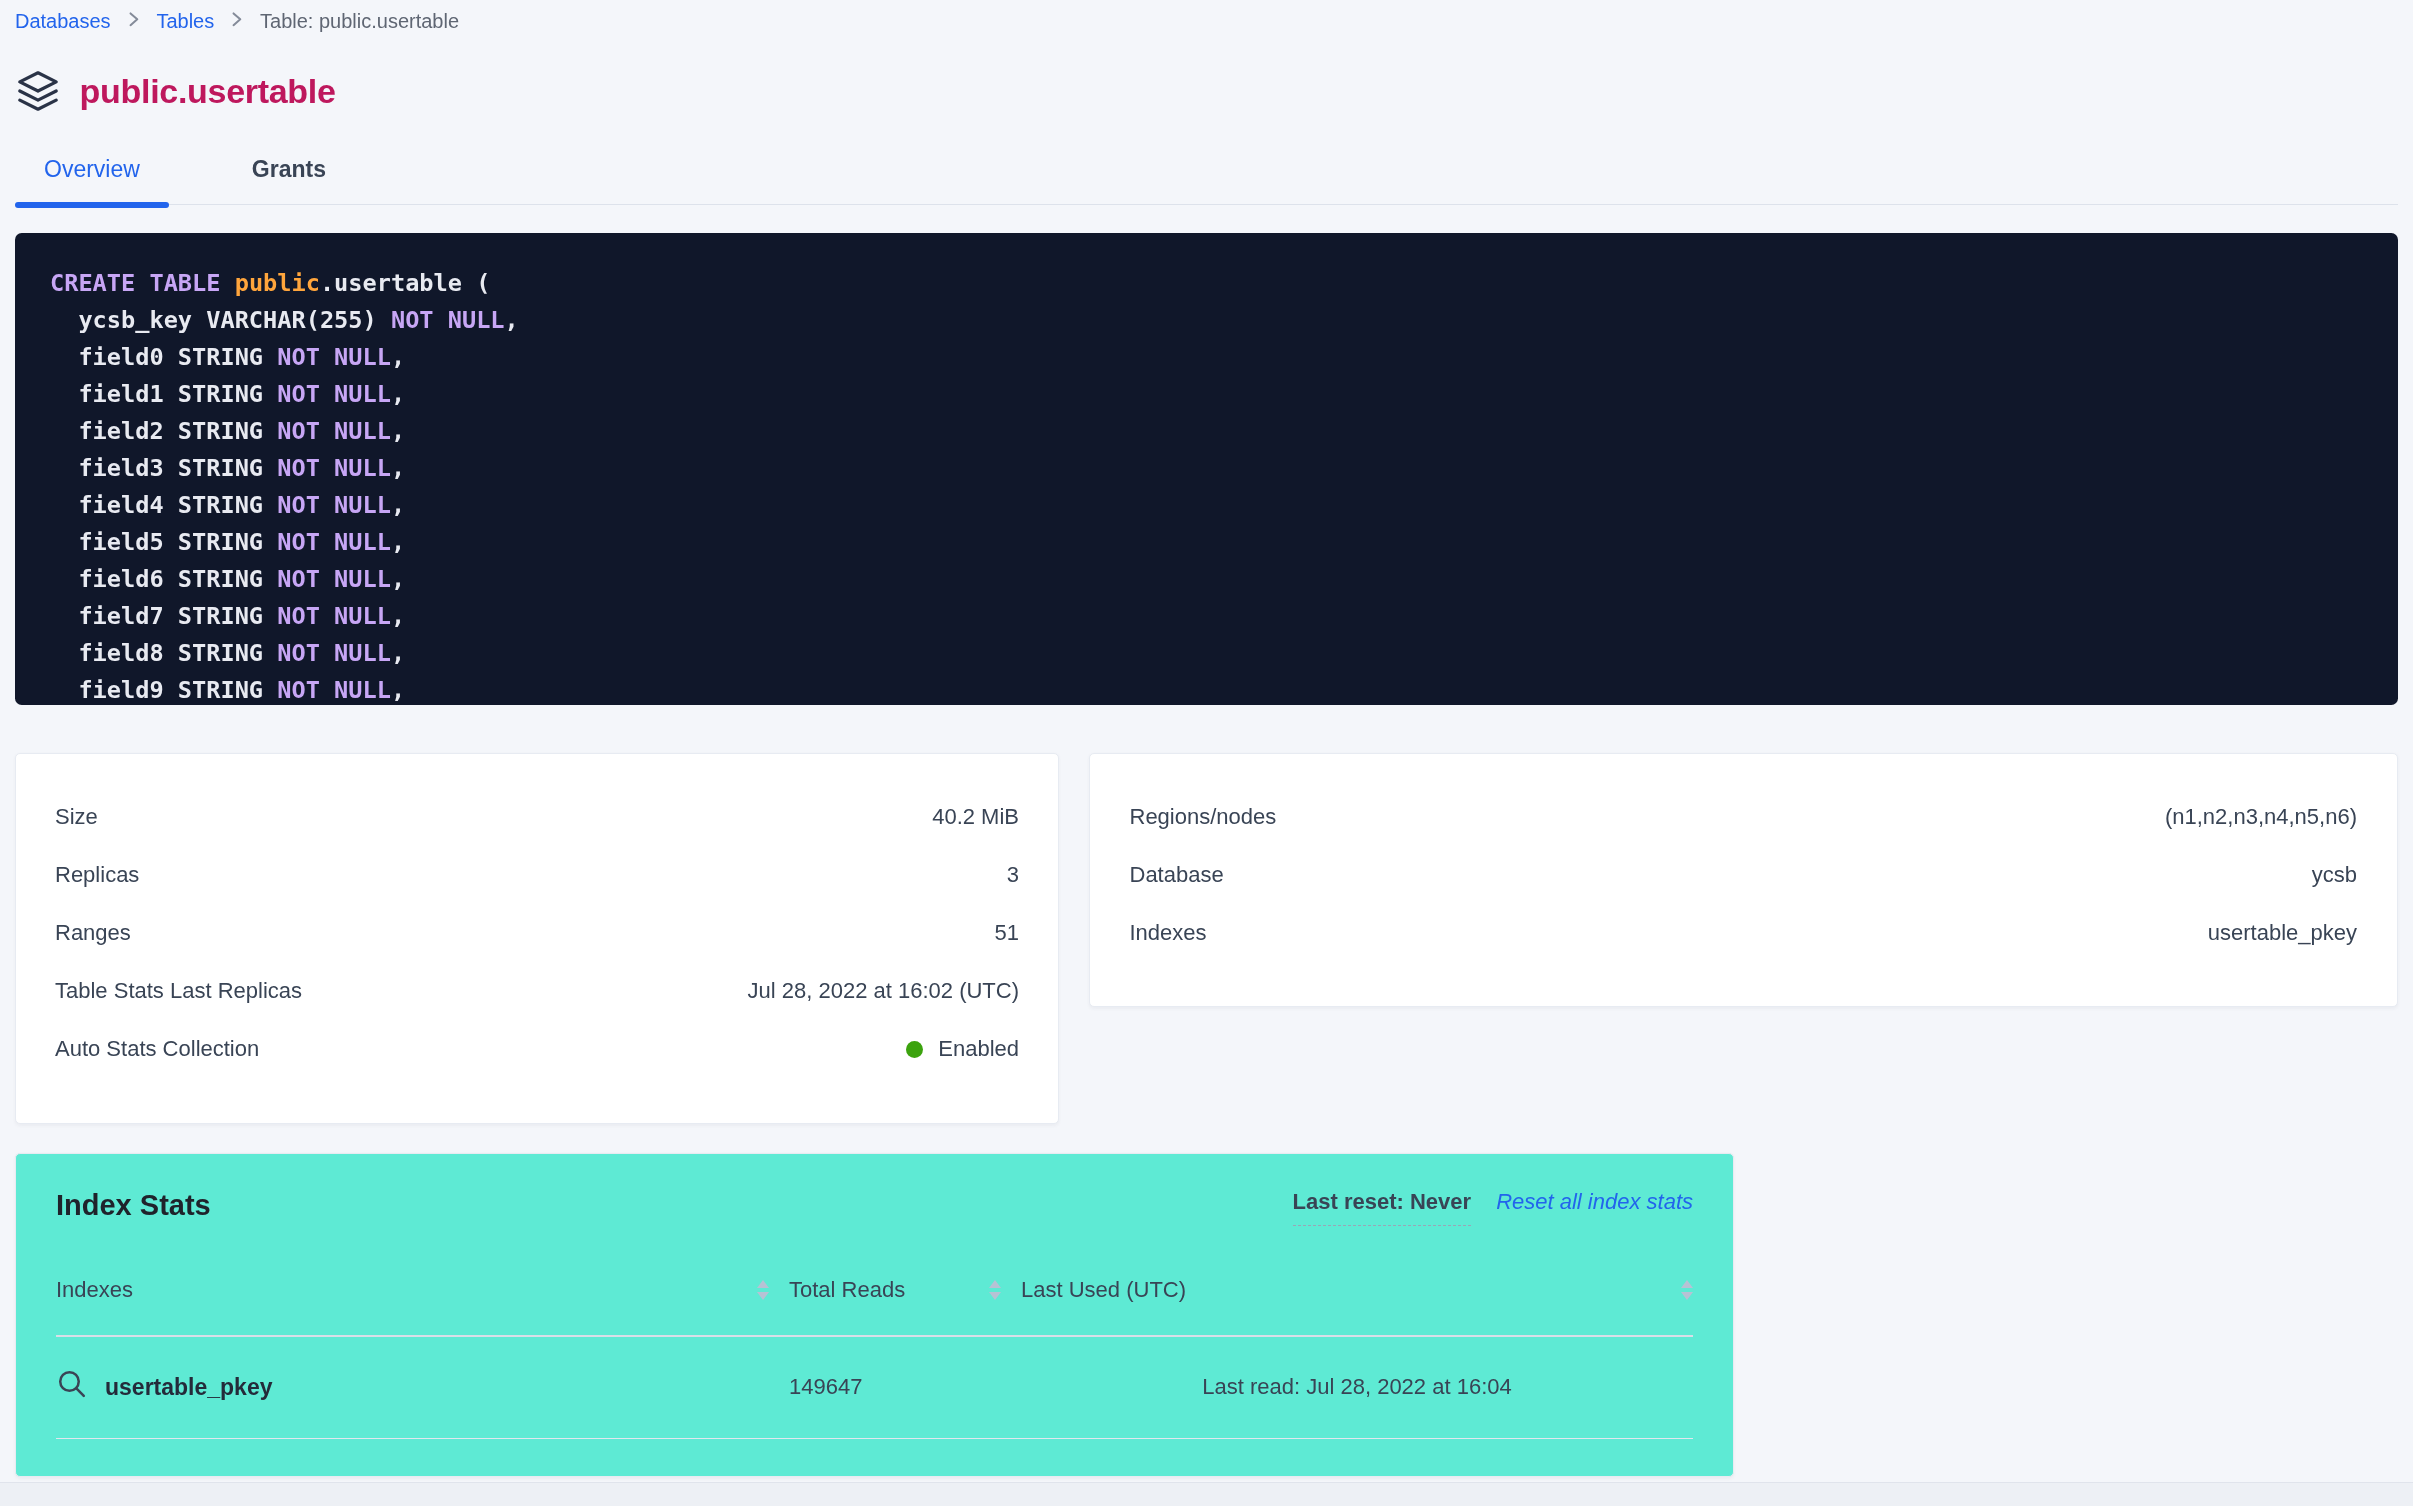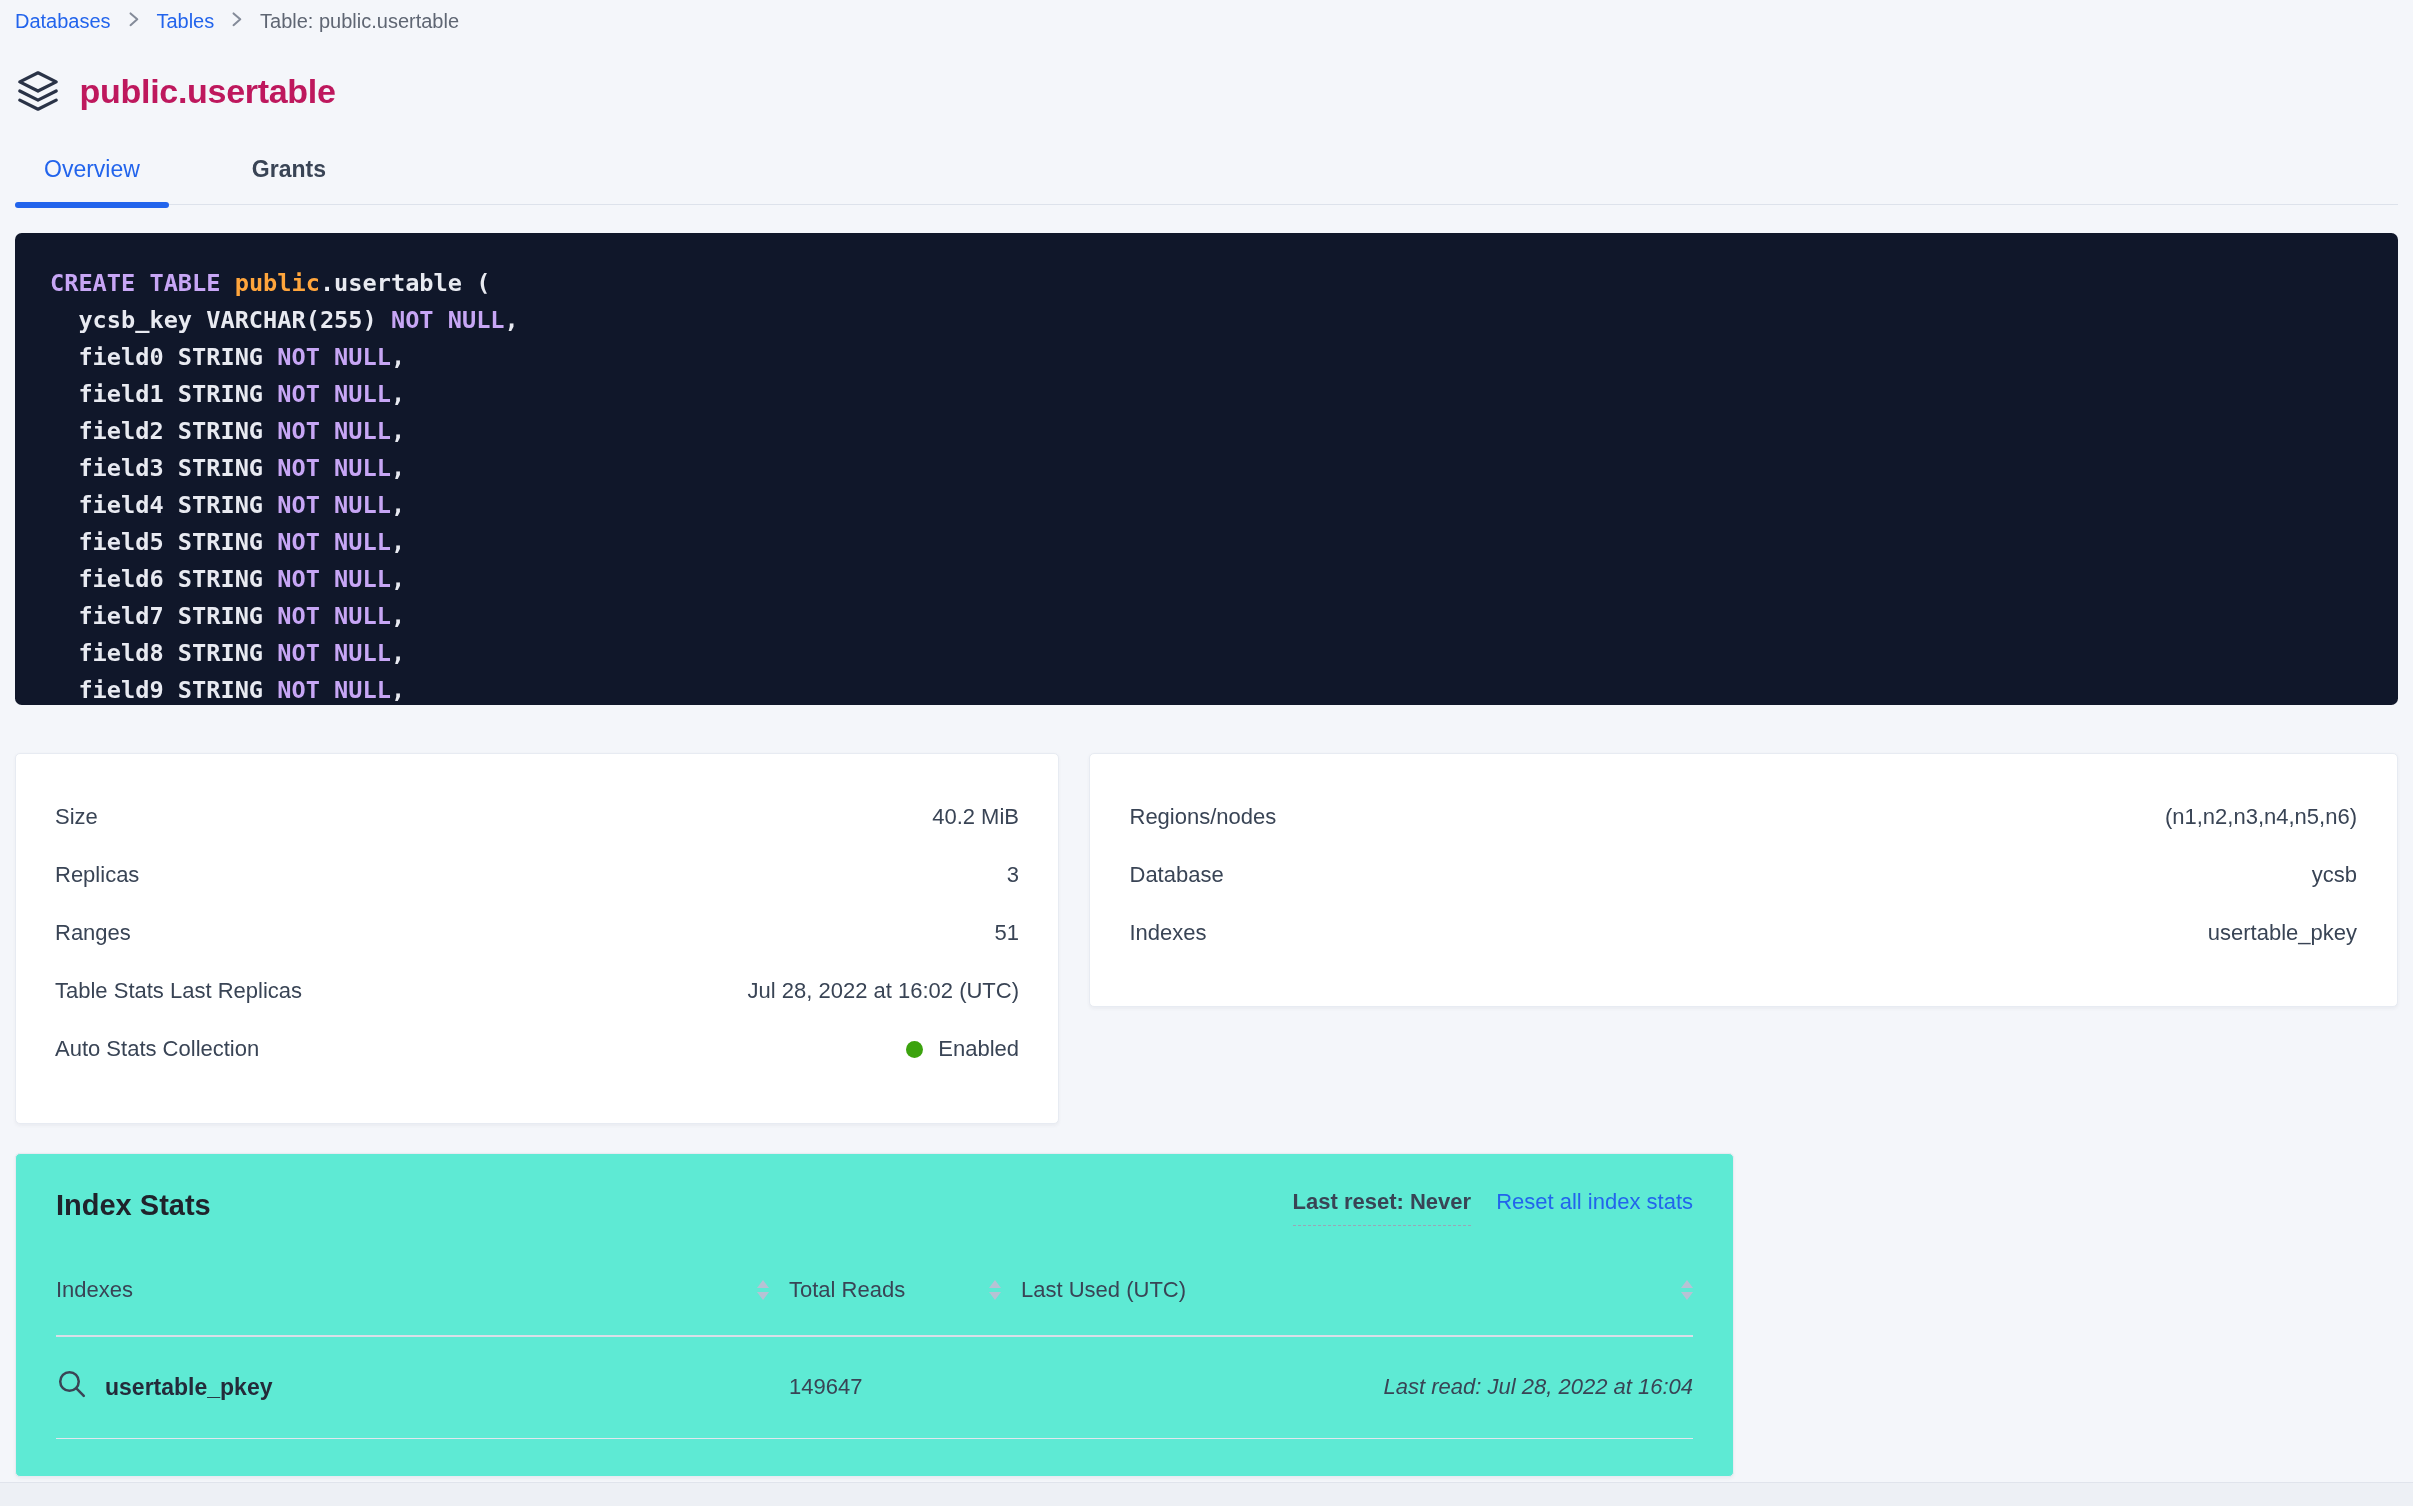--- a/index.html
+++ b/index.html
@@ -71,21 +71,21 @@
     box-shadow:0 1.7px 3.4px rgba(50,60,80,0.05);
     padding:0 40px; overflow:hidden;
   }
   .idx-head { padding-top:35px; display:flex; justify-content:space-between; align-items:flex-start; }
   .idx-title { font-size:29px; font-weight:700; color:#1f232b; }
   .idx-head-right { display:flex; align-items:baseline; }
   .last-reset {
     font-size:22px; color:#394455;
     border-bottom:1.7px dashed #9aa5b5; padding-bottom:10px;font-weight:bold;
   }
-  .reset-link { font-size:22px; color:#2264ec; margin-left:25px; cursor:pointer; font-weight:500; text-decoration:none; }
+  .reset-link { font-size:22px; color:#2264ec; margin-left:25px; cursor:pointer; font-weight:500; text-decoration:none;font-style:italic; }
 
   .tbl-header { margin-top:44px; display:flex; align-items:center; height:40px; font-size:22px; color:#394455; }
   .col1 { width:713px; display:flex; align-items:center; justify-content:space-between; }
   .col2 { width:232px; display:flex; align-items:center; justify-content:space-between; padding-left:20px; }
   .col3 { flex:1; display:flex; align-items:center; justify-content:space-between; padding-left:20px; }
   .sort-arrows { display:flex; flex-direction:column; align-items:center; gap:4.2px; cursor:pointer; }
   .tri-up { width:0; height:0; border-left:6.7px solid transparent; border-right:6.7px solid transparent; border-bottom:8.4px solid #b7c2d4; }
   .tri-dn { width:0; height:0; border-left:6.7px solid transparent; border-right:6.7px solid transparent; border-top:8.4px solid #b7c2d4; }
   .divider { height:1.7px; background:#d9dee7; margin-top:25px; }
   .divider.light { background:#e2e6ee; margin-top:0; }
@@ -227,21 +227,21 @@
               <circle cx="16" cy="16" r="11" stroke="#3a4455" stroke-width="3"></circle>
               <line x1="24.5" y1="24.5" x2="33" y2="33" stroke="#3a4455" stroke-width="3" stroke-linecap="round"></line>
             </svg>
           </span>
           <span class="name-text">usertable_pkey</span>
         </span>
       </div>
       <div class="col2" style="justify-content:flex-start;">
         <span>149647</span>
       </div>
-      <div class="col3" style="justify-content:flex-end;font-style:italic;">
+      <div class="col3" style="justify-content:center;">
         <span>Last read: Jul 28, 2022 at 16:04</span>
       </div>
     </div>
 
     <div class="divider light"></div>
   </div>
 
 </div>
 
 <div class="footer-strip"></div>

